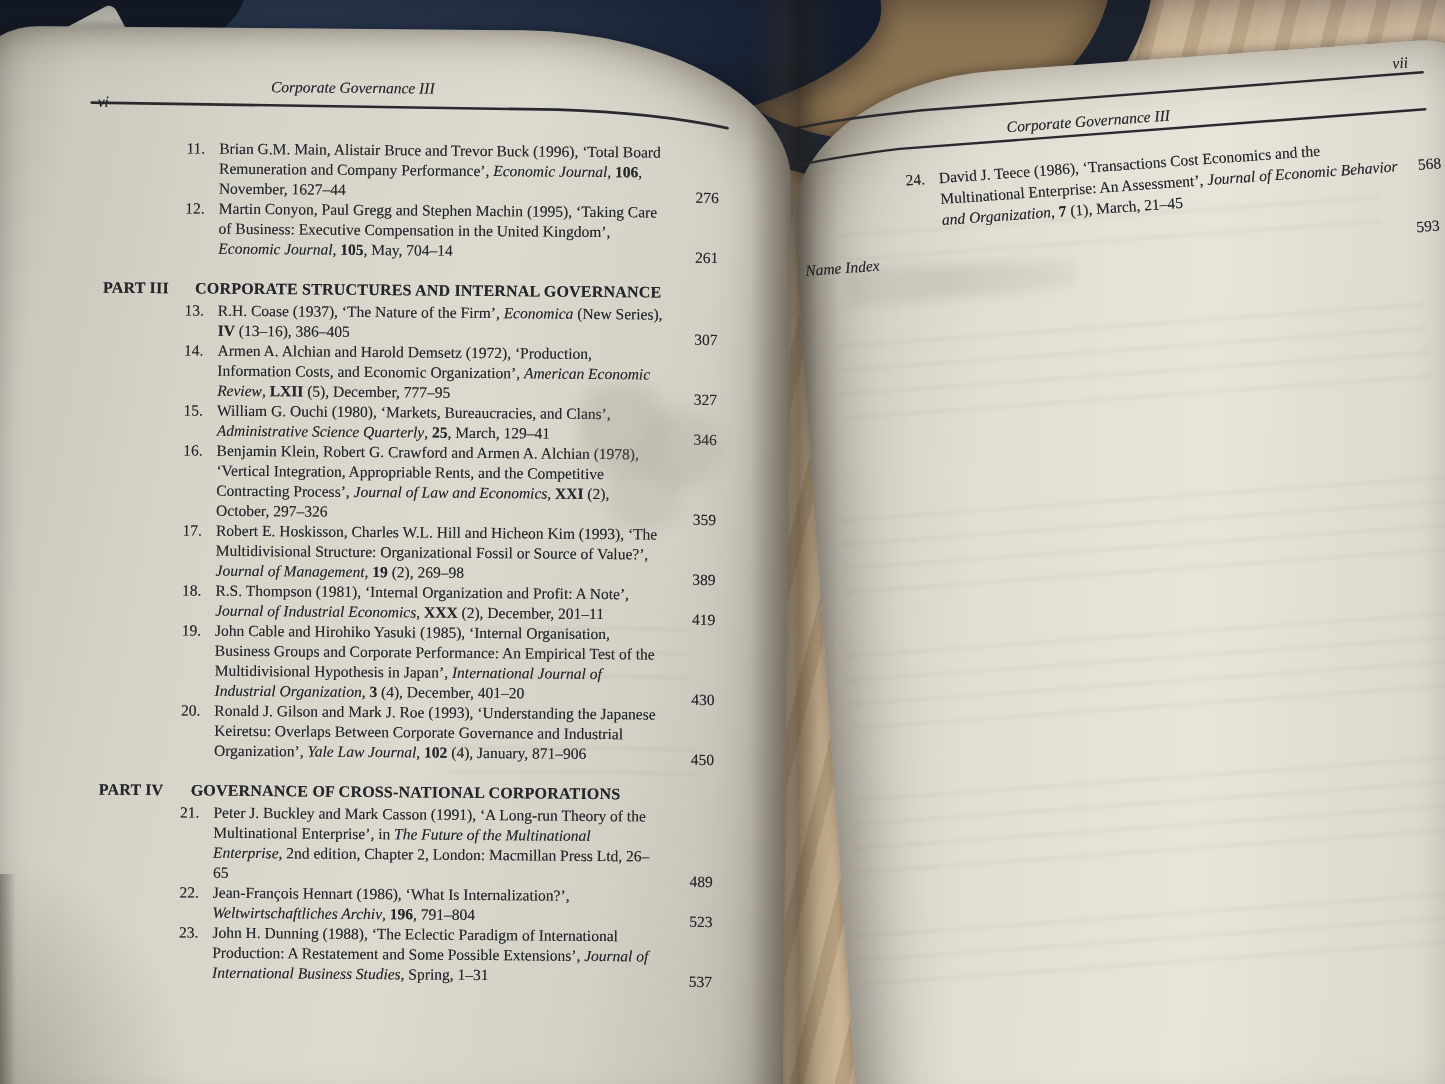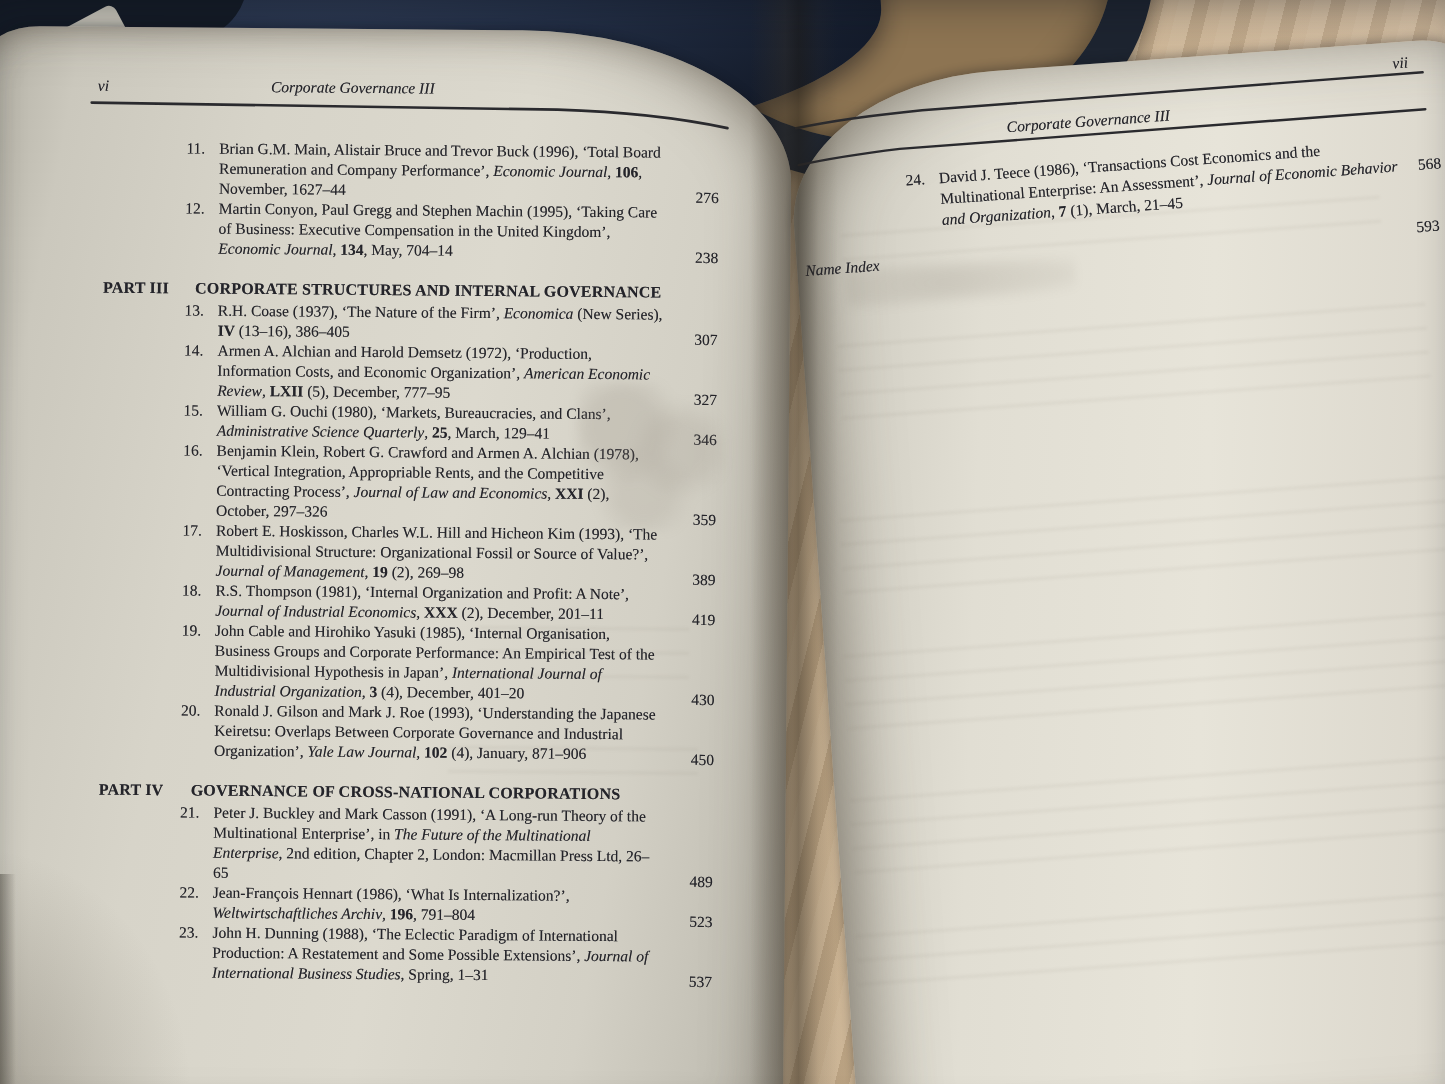--- a/index.html
+++ b/index.html
@@ -60,21 +60,21 @@
     box-shadow:inset 0 20px 44px -20px rgba(14,17,27,.45);}
   .corner-bl{position:absolute;left:0;bottom:0;width:16px;height:210px;z-index:4;
     background:linear-gradient(90deg,rgba(40,35,26,.38),transparent);}
 
   
   .ink{color:#24242a;text-shadow:0 0 .5px rgba(40,40,45,.5);}
   .it{font-style:italic;} .bd{font-weight:bold;}
 
   .pl-content{position:absolute;left:106px;top:50px;width:630px;}
   .head-row{position:relative;height:20px;font-size:15.5px;font-style:italic;}
-  .head-row .folio-l{position:absolute;left:8px;top:0;}
+  .head-row .folio-l{position:absolute;left:8px;top:16px;}
   .head-row .rh-l{position:absolute;left:113px;top:0;width:300px;text-align:center;}
   .rule-svg{display:block;}
 
   .toc{margin-top:13px;font-size:15.5px;line-height:20px;}
   .toc .entry{display:flex;}
   .toc .num{flex:none;width:116px;text-align:right;}
   .toc .etext{flex:none;margin-left:14px;width:448px;}
   .toc .pg{flex:1;text-align:right;align-self:flex-end;transform:translateY(5px);}
   .toc .part{display:flex;font-weight:bold;margin-top:20px;margin-bottom:2px;
              font-size:16px;letter-spacing:.2px;}
@@ -133,22 +133,22 @@
         <path d="M2,6 L468,9 Q564,11 638,26" fill="none" stroke="#2a2a2e" stroke-width="2.6" stroke-linecap="round"></path>
       </svg>
       <div class="toc" id="left-toc">
           <div class="entry">
             <span class="num">11.</span>
             <span class="etext"><span>Brian G.M. Main, Alistair Bruce and Trevor Buck (1996), ‘Total Board Remuneration and Company Performance’, </span><span class="it">Economic Journal</span><span>, </span><span class="bd">106</span><span>, November, 1627–44</span></span>
             <span class="pg">276</span>
           </div>
           <div class="entry">
             <span class="num">12.</span>
-            <span class="etext"><span>Martin Conyon, Paul Gregg and Stephen Machin (1995), ‘Taking Care of Business: Executive Compensation in the United Kingdom’, </span><span class="it">Economic Journal</span><span>, </span><span class="bd">134</span><span>, May, 704–14</span></span>
-            <span class="pg">238</span>
+            <span class="etext"><span>Martin Conyon, Paul Gregg and Stephen Machin (1995), ‘Taking Care of Business: Executive Compensation in the United Kingdom’, </span><span class="it">Economic Journal</span><span>, </span><span class="bd">105</span><span>, May, 704–14</span></span>
+            <span class="pg">261</span>
           </div>
           <div class="part">
             <span class="plabel">PART III</span>
             <span class="ptitle">CORPORATE STRUCTURES AND INTERNAL GOVERNANCE</span>
           </div>
           <div class="entry">
             <span class="num">13.</span>
             <span class="etext"><span>R.H. Coase (1937), ‘The Nature of the Firm’, </span><span class="it">Economica</span><span> (New Series), </span><span class="bd">IV</span><span> (13–16), 386–405</span></span>
             <span class="pg">307</span>
           </div>

